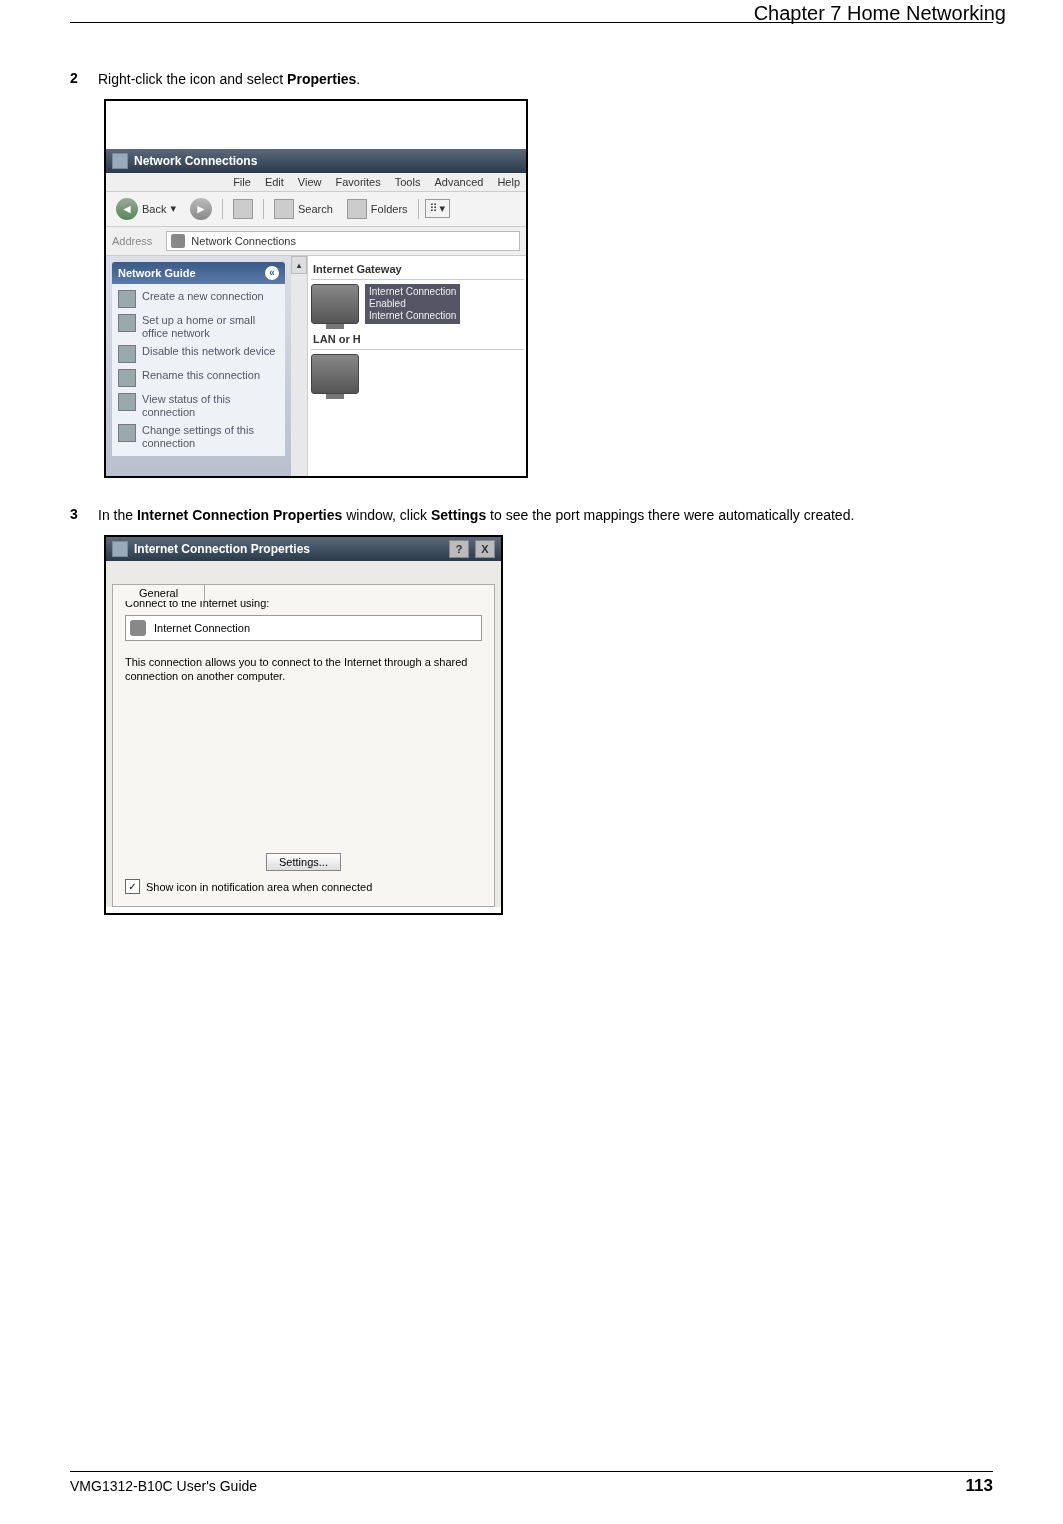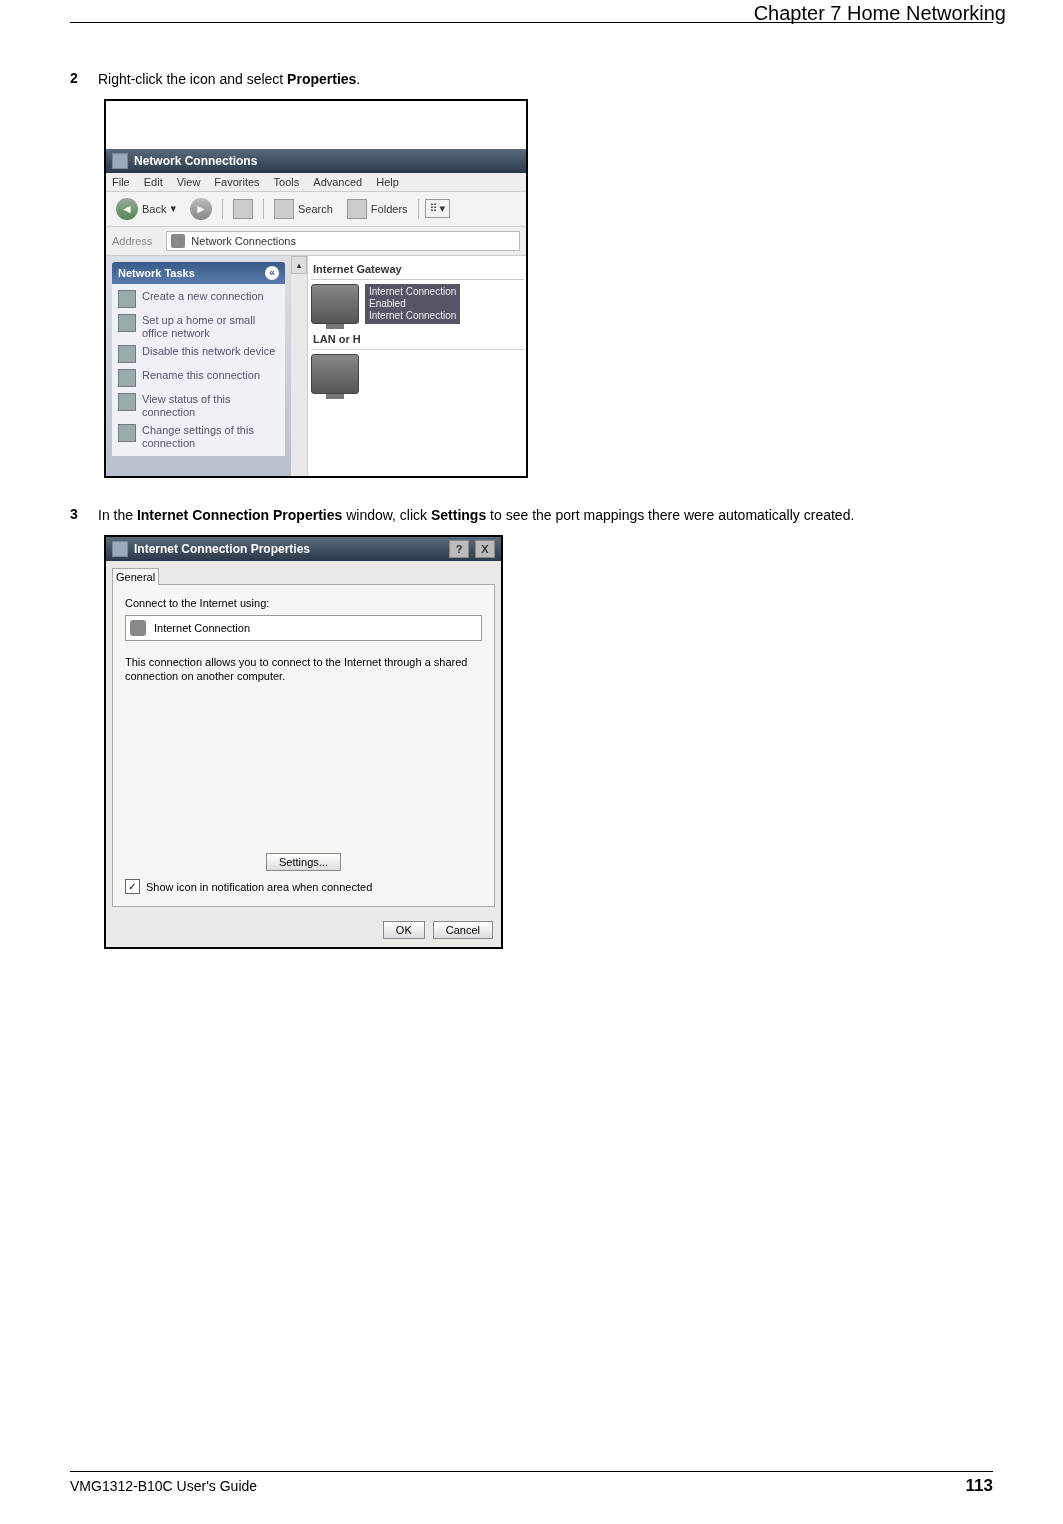--- a/index.html
+++ b/index.html
@@ -11,21 +11,21 @@
   .pagenum{position:absolute;bottom:28px;right:70px;font-size:17px;font-weight:bold;}
   .content{margin-top:50px;}
   .step{display:flex;margin-bottom:10px;}
   .stepnum{font-weight:bold;width:28px;flex-shrink:0;}
   .steptxt{flex:1;line-height:1.35;}
   .figure{margin-left:34px;margin-bottom:28px;border:2px solid #000;display:inline-block;}
   
   .shot1{width:420px;background:#e4e3e1;font-family:Tahoma,sans-serif;font-size:11px;color:#333;margin-top:48px;}
   .titlebar{background:linear-gradient(#5a6a7a,#2b3a4a);color:#fff;padding:4px 6px;font-weight:bold;font-size:12px;display:flex;align-items:center;gap:6px;}
   .titlebar .ticon{width:14px;height:14px;background:#9ab;display:inline-block;border:1px solid #789;}
-  .menubar{background:#efefef;padding:3px 6px;display:flex;gap:14px;border-bottom:1px solid #ccc;}
+  .menubar{background:#efefef;padding:3px 6px;display:flex;gap:14px;border-bottom:1px solid #ccc;justify-content:flex-end;}
   .toolbar{background:#f3f3f3;padding:4px 6px;display:flex;align-items:center;gap:6px;border-bottom:1px solid #ccc;}
   .tbtn{display:flex;align-items:center;gap:4px;padding:2px 4px;}
   .circ{width:22px;height:22px;border-radius:50%;background:linear-gradient(#9a9,#585);display:inline-flex;align-items:center;justify-content:center;color:#fff;font-size:12px;}
   .circ.gray{background:linear-gradient(#bbb,#888);}
   .tico{width:18px;height:18px;background:#ccc;border:1px solid #999;display:inline-block;}
   .sep{width:1px;height:20px;background:#bbb;}
   .views{border:1px solid #999;padding:2px 4px;display:flex;align-items:center;gap:3px;}
   .views .dots{letter-spacing:-1px;}
   .address{background:#efefef;padding:4px 6px;display:flex;align-items:center;gap:14px;border-bottom:1px solid #ccc;color:#888;}
   .addrbox{flex:1;background:#fff;border:1px solid #bbb;padding:2px 4px;display:flex;align-items:center;gap:6px;color:#333;}
@@ -52,21 +52,21 @@
   .ctxmenu div{padding:3px 8px;}
   .ctxmenu .dis{color:#aaa;}
   .ctxmenu .hl{background:#c8d4e6;}
   .ctxmenu hr{margin:1px 0;border:none;border-top:1px solid #ccc;}
   
   .shot2{width:395px;background:#eceae6;font-family:Tahoma,sans-serif;font-size:11px;}
   .tb2{background:linear-gradient(#5a6a7a,#2b3a4a);color:#fff;padding:3px 6px;font-weight:bold;font-size:12px;display:flex;align-items:center;gap:6px;}
   .tb2 .sp{flex:1;}
   .tb2 .wbtn{width:18px;height:16px;background:#bbb;border:1px solid #888;display:flex;align-items:center;justify-content:center;font-size:11px;color:#333;}
   .tabrow{padding:6px 6px 0 6px;}
-  .tab{display:inline-block;background:#f7f6f3;border:1px solid #aaa;border-bottom:none;padding:2px 3px;font-size:11px;position:relative;top:1px;}
+  .tab{display:inline-block;background:#f7f6f3;border:1px solid #aaa;border-bottom:none;padding:2px 26px;font-size:11px;position:relative;top:17px;}
   .panel{margin:0 6px 6px 6px;background:#f7f6f3;border:1px solid #aaa;padding:12px;box-sizing:border-box;}
   .field{background:#fff;border:1px solid #999;padding:4px;margin:6px 0 14px 0;display:flex;align-items:center;gap:8px;}
   .field .ic{width:16px;height:16px;background:#888;border-radius:3px;}
   .desc{margin-bottom:170px;line-height:1.3;}
   .setrow{text-align:center;margin-bottom:8px;}
   .btn{display:inline-block;border:1px solid #888;background:linear-gradient(#fff,#ddd);padding:2px 12px;font-size:11px;}
   .chkrow{display:flex;align-items:center;gap:6px;}
   .chk{width:13px;height:13px;border:1px solid #666;background:#fff;display:flex;align-items:center;justify-content:center;font-size:10px;}
   .btnrow{display:flex;justify-content:flex-end;gap:8px;padding:8px;}
 </style>
@@ -127,21 +127,21 @@
         <div class="address">
           <span>Address</span>
           <div class="addrbox">
             <span class="ic"></span>
             <span>Network Connections</span>
           </div>
         </div>
         <div class="body1">
           <div class="sidebar">
             <div class="taskhead">
-              <span>Network Tasks</span>
+              <span>Network Guide</span>
               <span class="chev">«</span>
             </div>
             <div class="tasks">
               <div class="task">
                   <span class="tic"></span>
                   <span>Create a new connection</span>
                 </div>
               <div class="task">
                   <span class="tic"></span>
                   <span>Set up a home or small office network</span>
@@ -219,24 +219,20 @@
           </div>
           <div class="desc">This connection allows you to connect to the Internet through a shared connection on another computer.</div>
           <div class="setrow">
             <span class="btn">Settings...</span>
           </div>
           <div class="chkrow">
             <span class="chk">✓</span>
             <span>Show icon in notification area when connected</span>
           </div>
         </div>
-        <div class="btnrow">
-          <span class="btn">OK</span>
-          <span class="btn">Cancel</span>
-        </div>
       </div>
     </div>
 
   </div>
 
   <div class="bottom-rule"></div>
   <div class="guide">VMG1312-B10C User's Guide</div>
   <div class="pagenum">113</div>
 </div>
 

